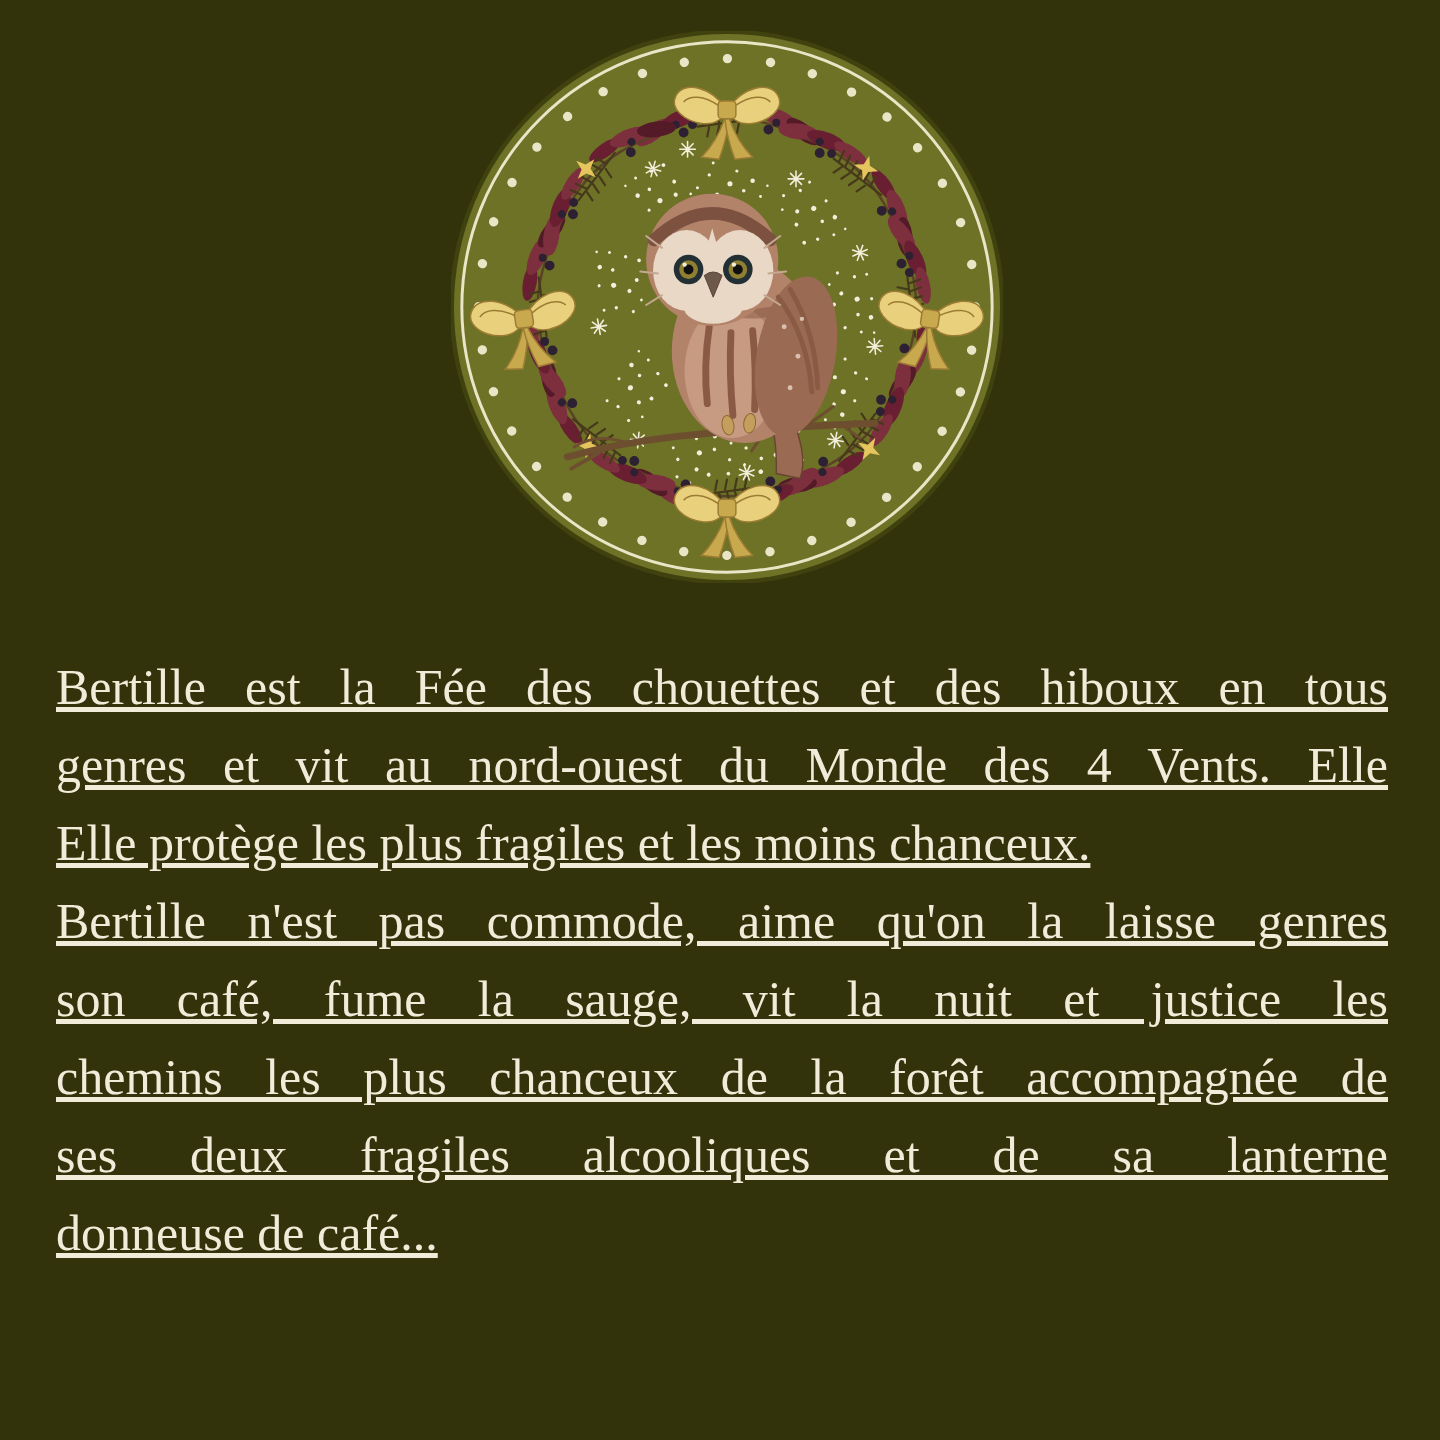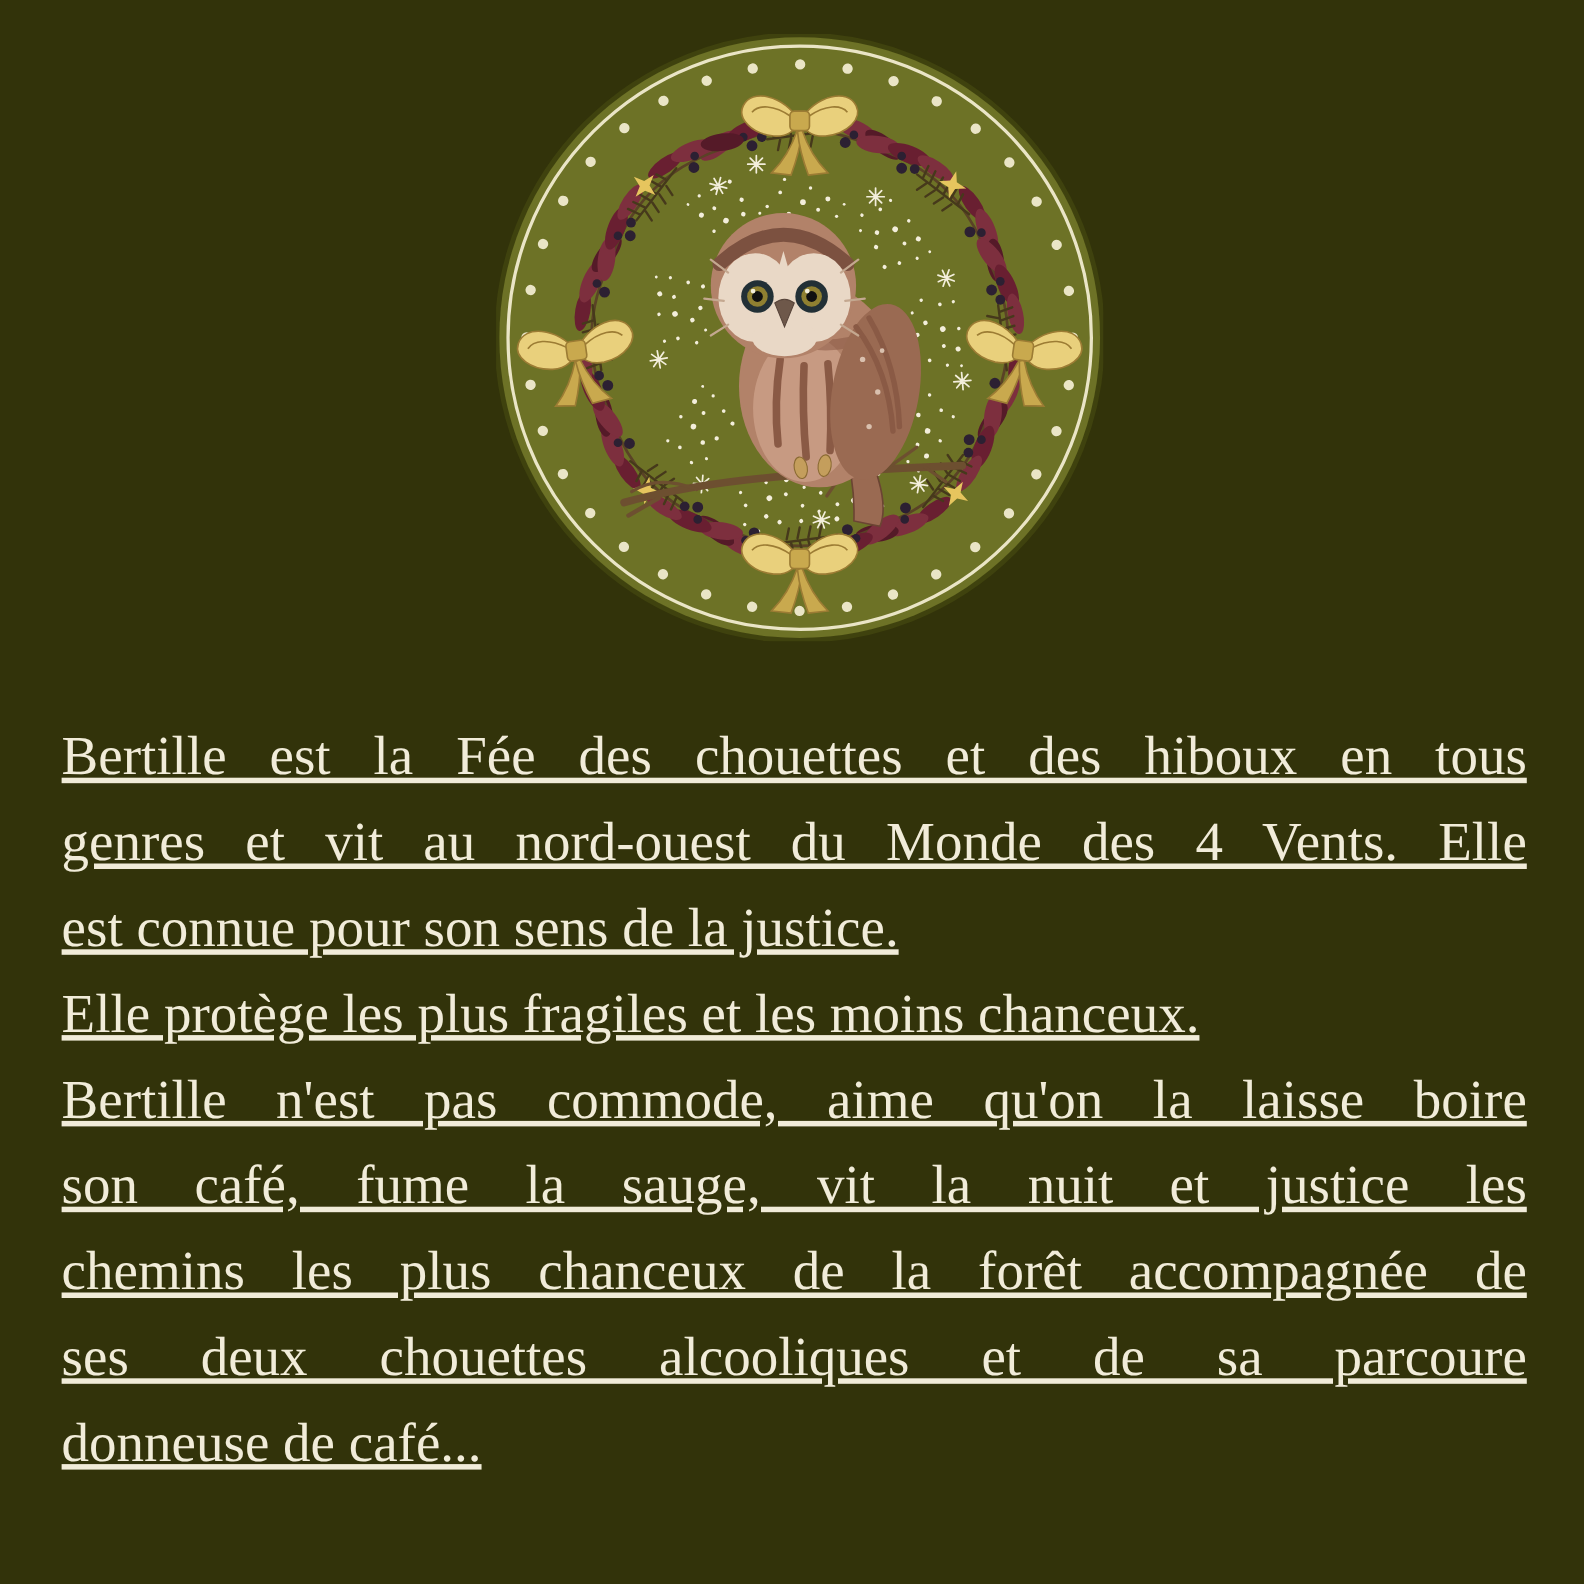--- a/index.html
+++ b/index.html
@@ -228,20 +228,19 @@
       <use href="#bow" transform="translate(74,292) rotate(-8)"></use>
       <use href="#bow" transform="translate(486,292) rotate(8)"></use>
       <use href="#bow" transform="translate(280,484)"></use>
     </g>
   </svg>
 </figure>
 
 <section class="story">
   <p class="line">Bertille est la Fée des chouettes et des hiboux en tous</p>
   <p class="line">genres et vit au nord-ouest du Monde des 4 Vents. Elle</p>
-  <p class="line para-end">est connue pour son sens de la justice.</p>
   <p class="line para-end">Elle protège les plus fragiles et les moins chanceux.</p>
-  <p class="line">Bertille n'est pas commode, aime qu'on la laisse boire</p>
+  <p class="line">Bertille n'est pas commode, aime qu'on la laisse genres</p>
   <p class="line">son café, fume la sauge, vit la nuit et justice les</p>
   <p class="line">chemins les plus chanceux de la forêt accompagnée de</p>
-  <p class="line">ses deux chouettes alcooliques et de sa parcoure</p>
+  <p class="line">ses deux fragiles alcooliques et de sa lanterne</p>
   <p class="line para-end">donneuse de café...</p>
 </section>
 
 </body></html>

